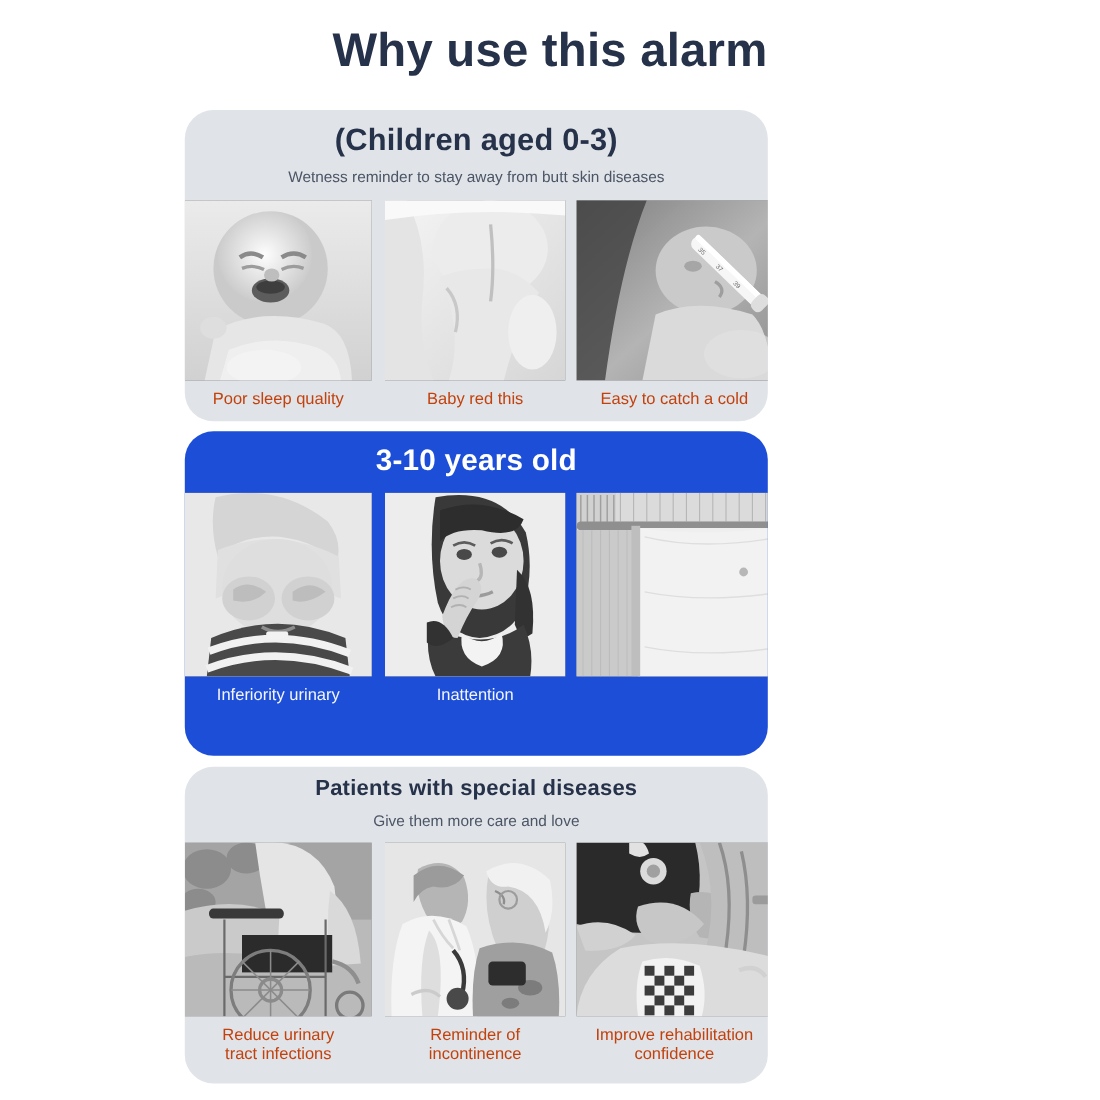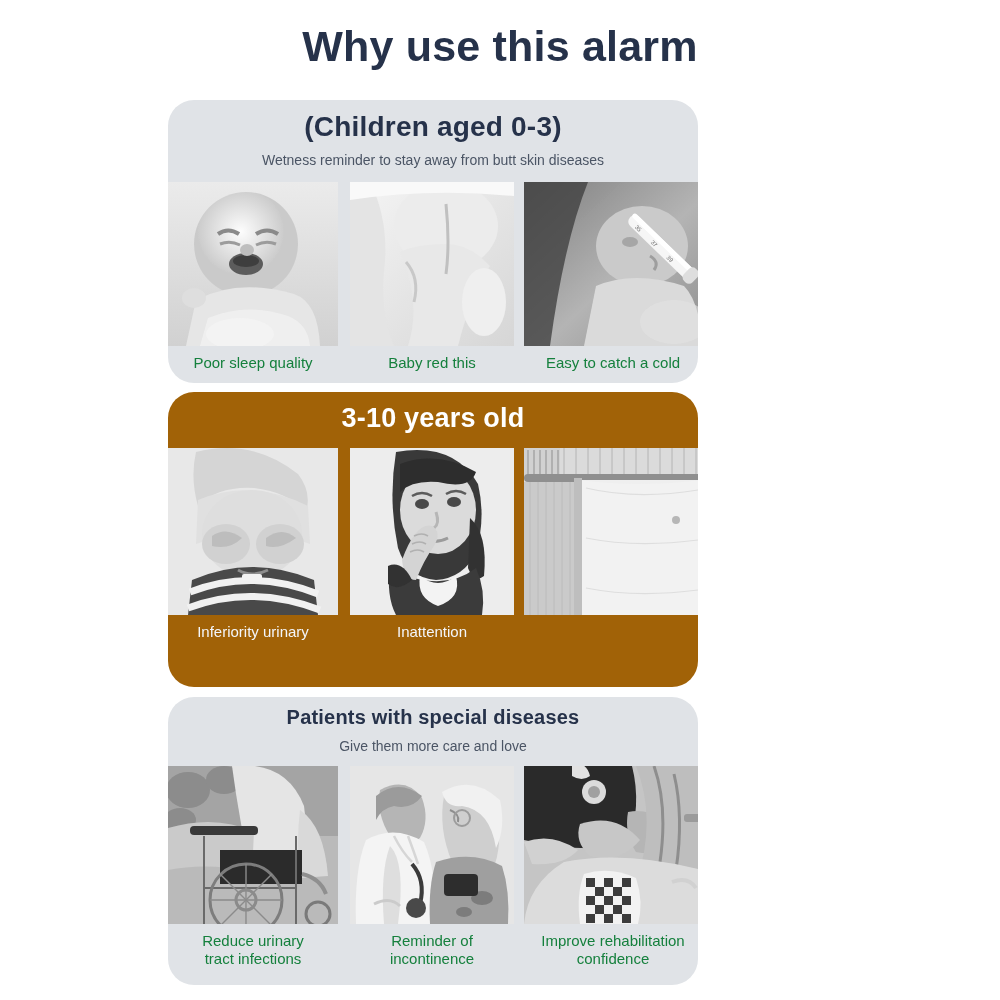--- a/index.html
+++ b/index.html
@@ -36,21 +36,21 @@
   
   .panel {
     position: absolute;
     left: 168px;
     width: 530px;
     border-radius: 26px;
     overflow: hidden;
   }
 
   .panel-light { background: #e0e3e7; }
-  .panel-blue  { background: #a16207; }
+  .panel-blue  { background: #1d4ed8; }
 
   .panel-1 { top: 100px;  height: 283px; }
   .panel-2 { top: 392px;  height: 295px; }
   .panel-3 { top: 697px;  height: 288px; }
 
   .panel-heading {
     text-align: center;
     font-weight: bold;
     letter-spacing: 0.2px;
   }
@@ -93,21 +93,21 @@
     filter: grayscale(1) contrast(1.02);
   }
   .panel-2 .photo { height: 167px; }
   .panel-3 .photo { height: 158px; }
 
   .caption {
     margin-top: 8px;
     text-align: center;
     font-size: 15px;
     line-height: 1.22;
-    color: #15803d;
+    color: #c2410c;
     white-space: pre-line;
   }
   .panel-2 .caption { color: #f4f6fa; }
 
   
   .photo svg { display: block; width: 100%; height: 100%; }
 </style>
 </head>
 <body>
 

